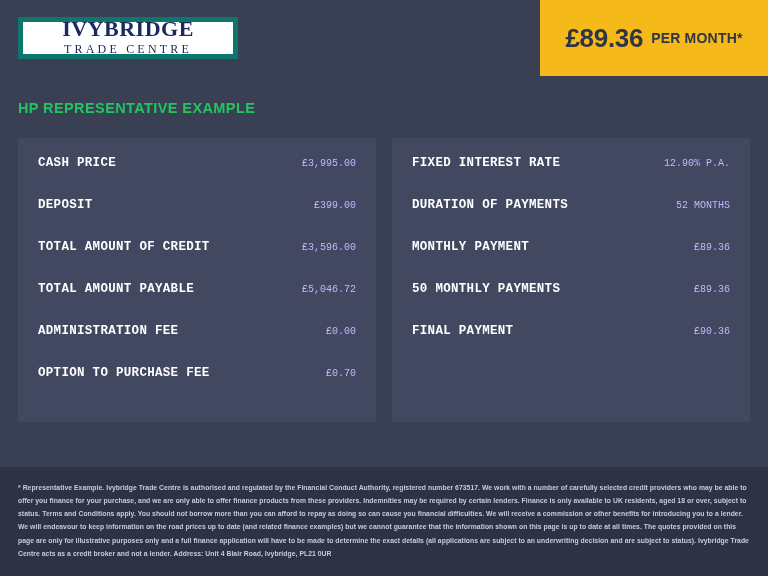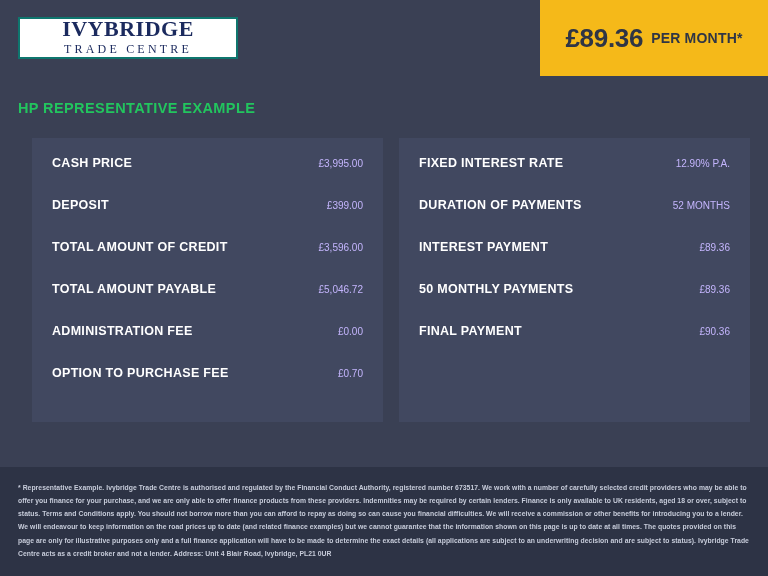--- a/index.html
+++ b/index.html
@@ -22,21 +22,21 @@
     position: relative;
     height: 76px;
     flex: 0 0 76px;
     background: #3a4054;
   }
   .logo-box {
     position: absolute;
     left: 18px; top: 17px;
     width: 220px; height: 42px;
     background: #ffffff;
-    border: 2px solid #0f766e;
+    border: 5px solid #0f766e;
     display: flex;
     flex-direction: column;
     align-items: center;
     justify-content: center;
     line-height: 1;
   }
   .logo-main {
     font-family: "Liberation Serif", serif;
     font-weight: bold;
     font-size: 22px;
@@ -86,21 +86,22 @@
     font-size: 14.5px;
     font-weight: bold;
     letter-spacing: 0.4px;
     color: #22c55e;
   }
 
   
   .panels {
     display: flex;
     gap: 16px;
-    padding: 22px 18px 0 32px;
+    padding: 22px 18px 0 18px;
+    font-family: Liberation Mono, monospace;
   }
   .panel {
     flex: 1 1 0;
     background: #414860;
     padding: 18px 20px 14px 20px;
   }
   .row {
     display: flex;
     align-items: baseline;
     justify-content: space-between;
@@ -184,21 +185,21 @@
     <div class="panel">
       <div class="row">
         <span class="row-label">FIXED INTEREST RATE</span>
         <span class="row-value">12.90% P.A.</span>
       </div>
       <div class="row">
         <span class="row-label">DURATION OF PAYMENTS</span>
         <span class="row-value">52 MONTHS</span>
       </div>
       <div class="row">
-        <span class="row-label">INTEREST PAYMENT</span>
+        <span class="row-label">MONTHLY PAYMENT</span>
         <span class="row-value">£89.36</span>
       </div>
       <div class="row">
         <span class="row-label">50 MONTHLY PAYMENTS</span>
         <span class="row-value">£89.36</span>
       </div>
       <div class="row">
         <span class="row-label">FINAL PAYMENT</span>
         <span class="row-value">£90.36</span>
       </div>

